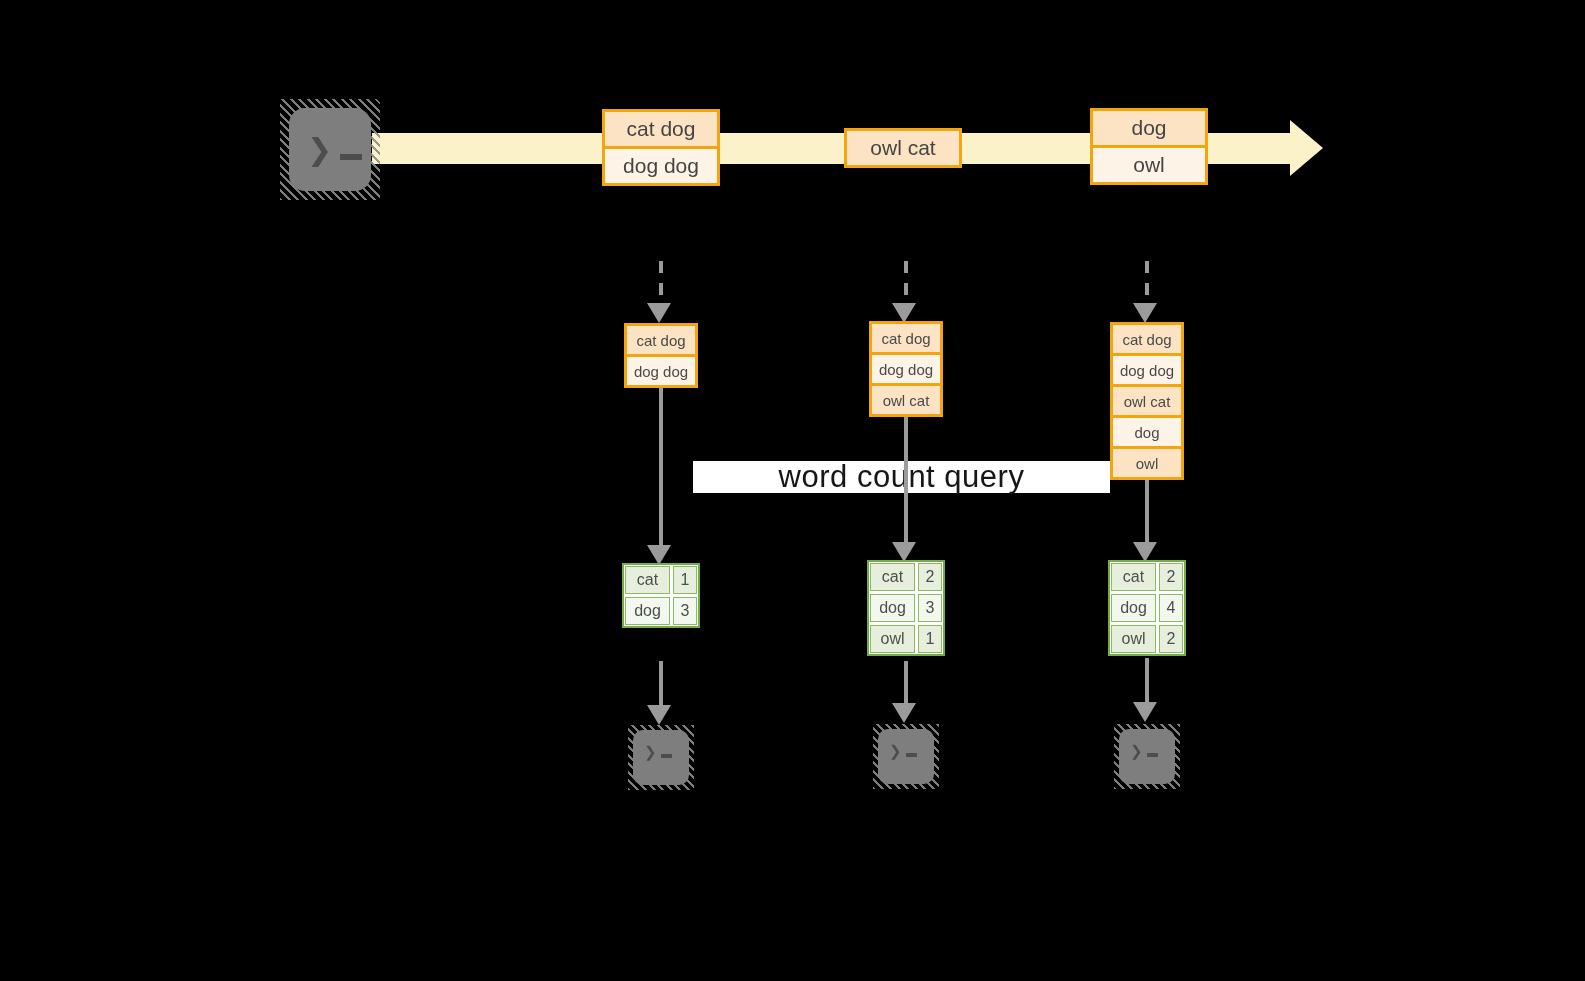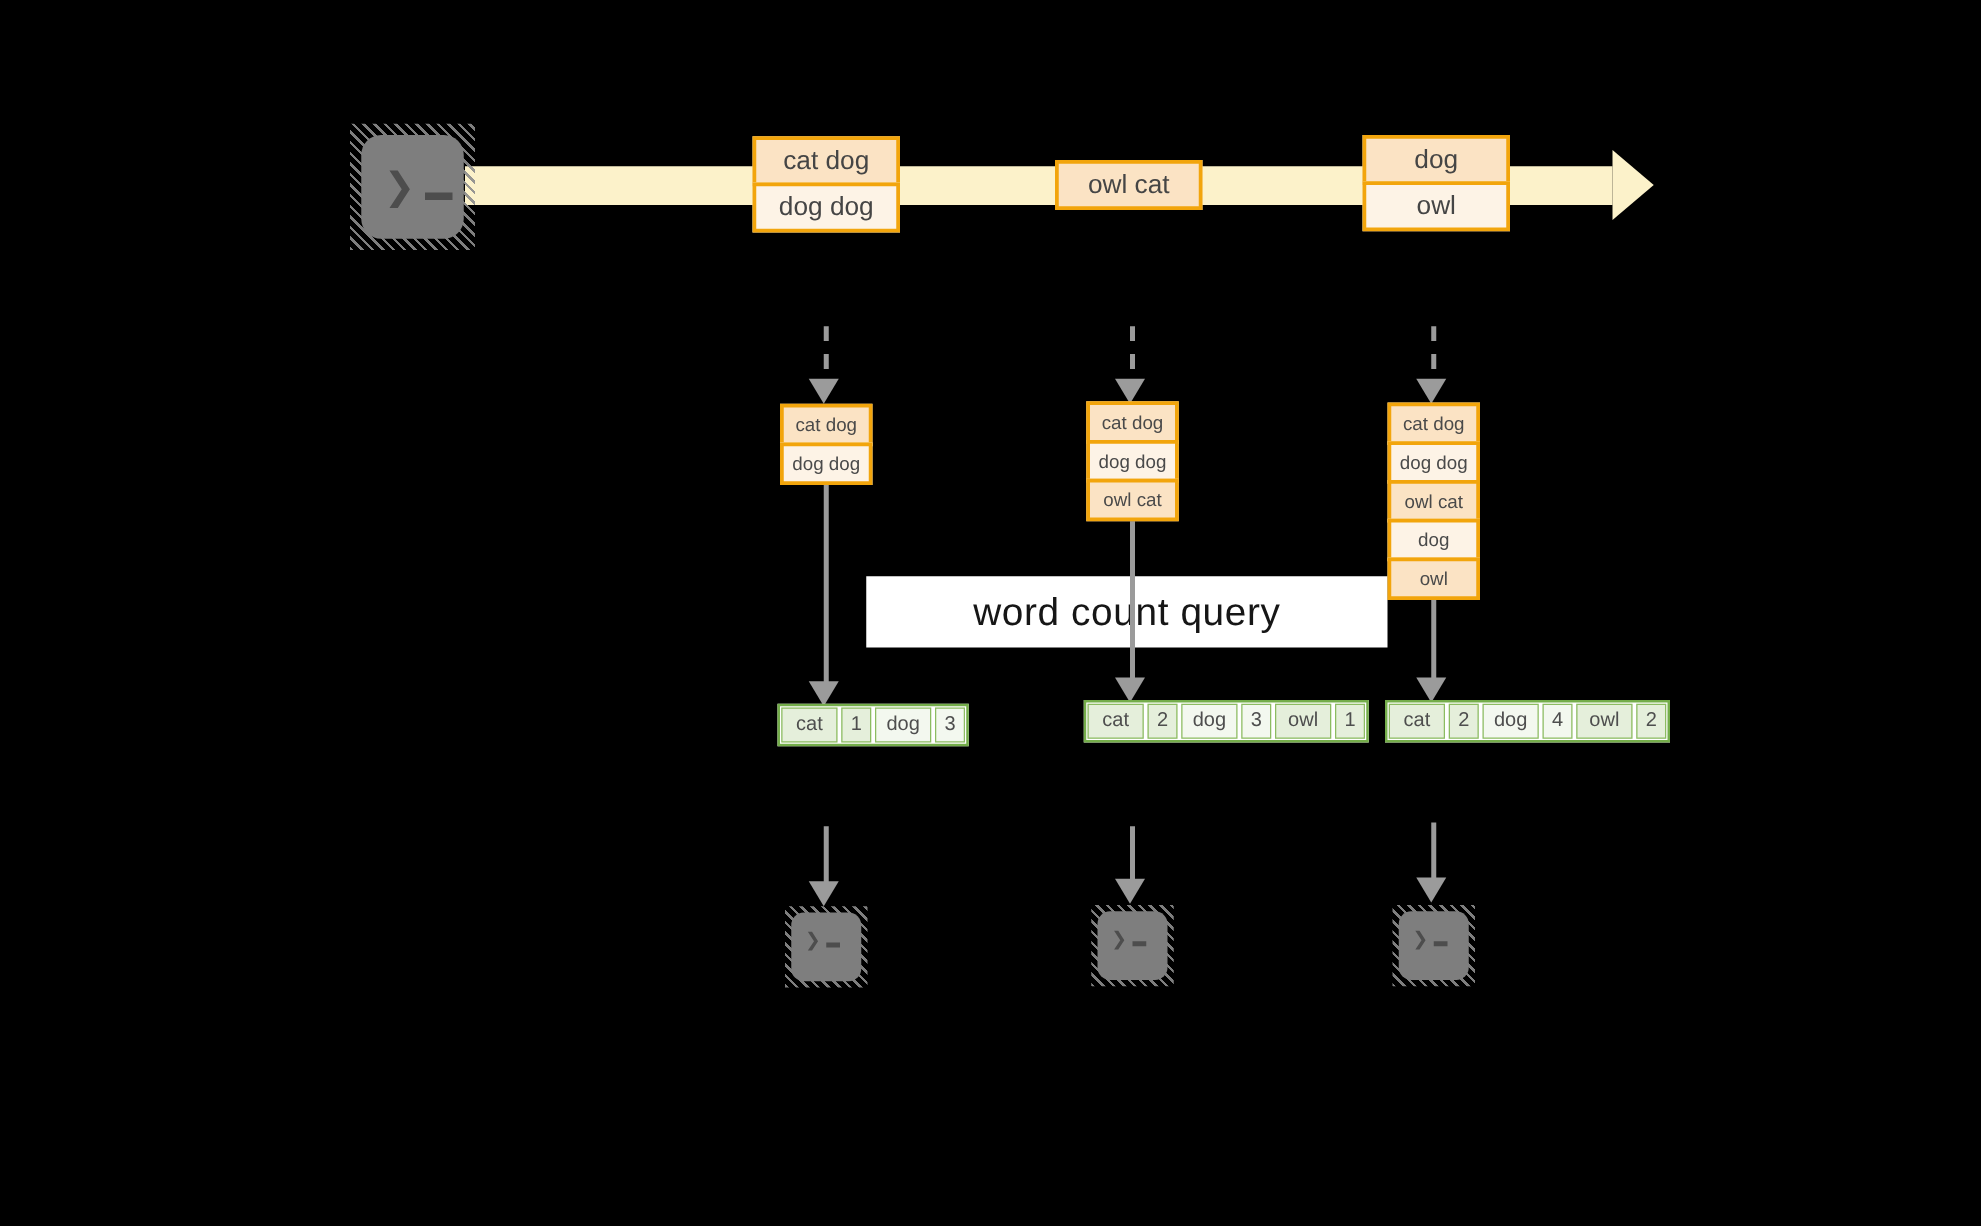--- a/index.html
+++ b/index.html
@@ -58,30 +58,30 @@
   .vline { position:absolute; width:4px; background:#9b9b9b; z-index:2; }
   .vline.dashed { background:repeating-linear-gradient(180deg,#9b9b9b 0 12px, transparent 12px 22px); }
   .ahead {
     position:absolute; width:0; height:0; z-index:2;
     border-left:12px solid transparent; border-right:12px solid transparent;
     border-top:20px solid #9b9b9b;
   }
 
   
   .query-label {
-    position:absolute; left:693px; top:461px; width:417px; height:57px;
+    position:absolute; left:693px; top:461px; width:417px; height:32px;
     background:#fff; color:#161616; z-index:1;
     display:flex; align-items:center; justify-content:center;
     font-size:31px; letter-spacing:.5px;
   }
 
   
   .ctable {
     position:absolute; z-index:3; background:#fff; border:2px solid #74ad4a; padding:1px;
-    display:flex; flex-direction:row; gap:3px;
+    display:flex; flex-direction:column; gap:3px;
   }
   .crow { display:flex; gap:3px; }
   .ccell {
     border:1px solid #8cbc61; display:flex; align-items:center; justify-content:center;
     font-size:16px; color:#4e4e4e; height:28px;
   }
   .cword { width:45px; }
   .cnum  { width:24px; }
   .crow:nth-child(odd) .ccell { background:#e5efdb; }
   .crow:nth-child(even) .ccell { background:#f3f8ef; }

